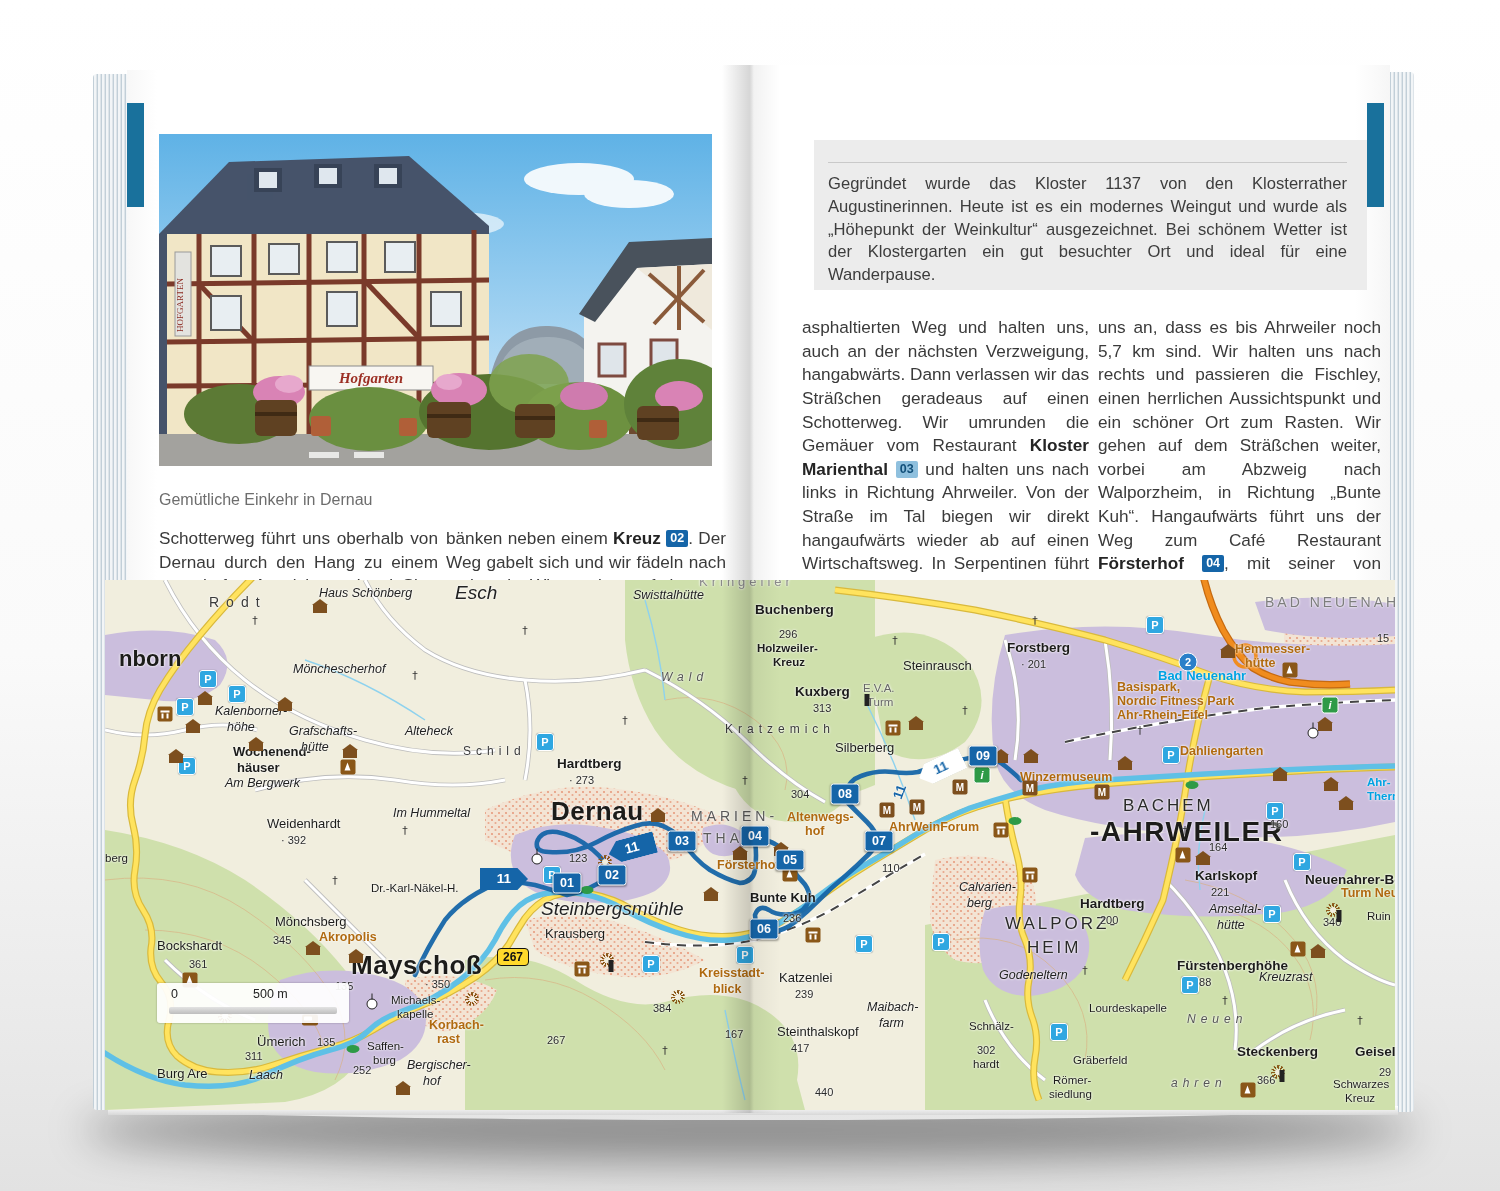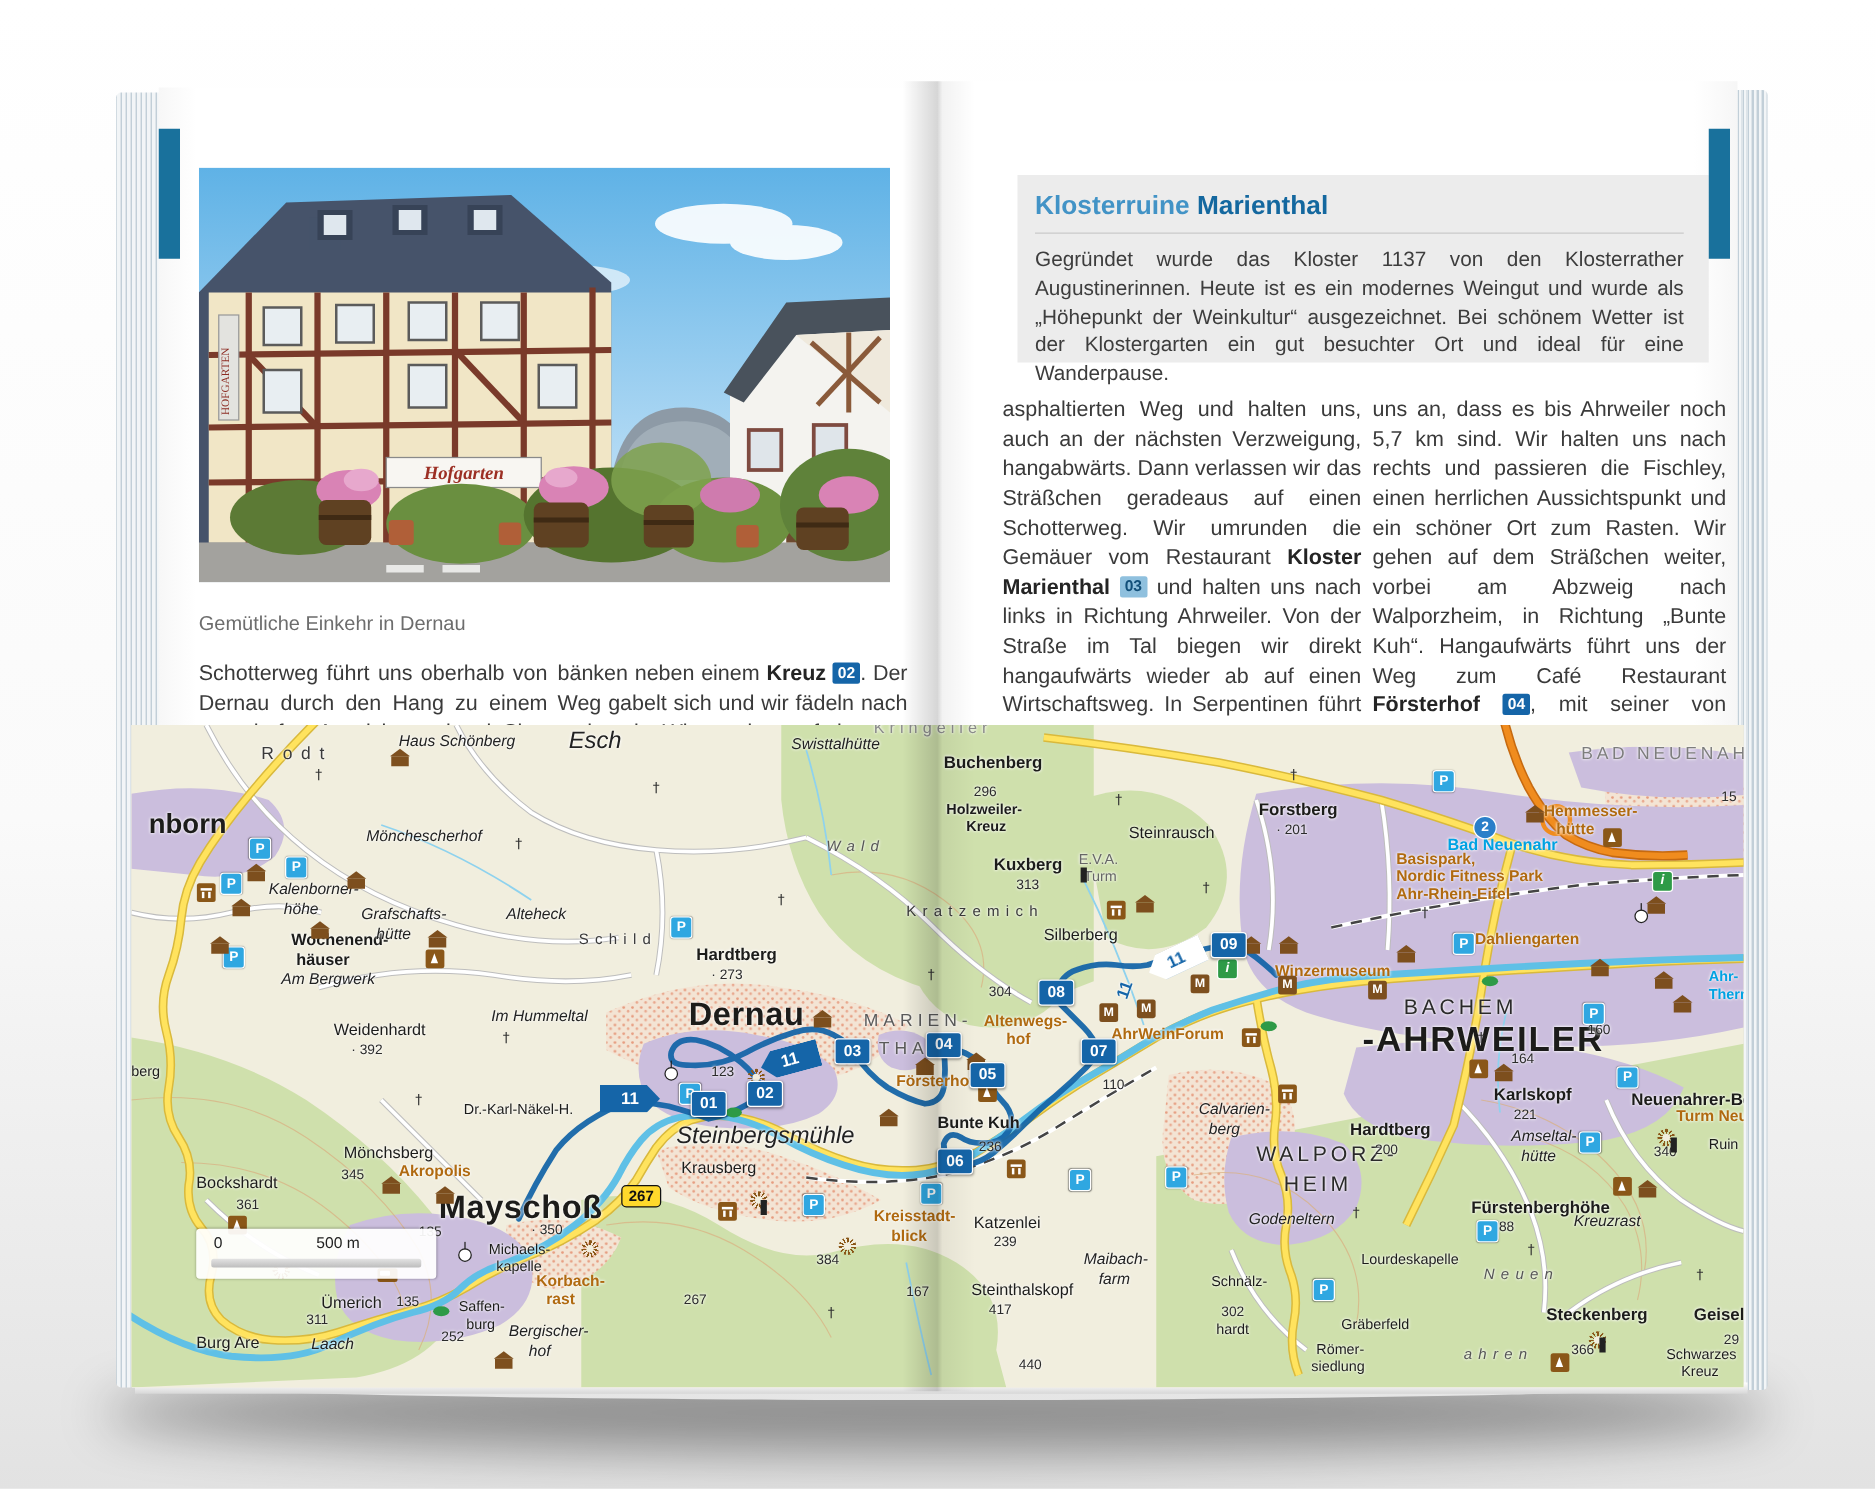--- a/index.html
+++ b/index.html
@@ -229,24 +229,20 @@
             </g>
         </g>
       </svg>
     </div>
     <div class="caption">Gemütliche Einkehr in Dernau</div>
 
     <p class="bodytext lp-col1">Schotterweg führt uns oberhalb von Dernau durch den Hang zu einem traumhaften Aussichtspunkt mit Sitz-</p>
     <p class="bodytext lp-col2">bänken neben einem <b>Kreuz</b> <span class="tbadge">02</span>. Der Weg gabelt sich und wir fädeln nach rechts ein. Wir wandern auf einem</p>
 
     <div class="infobox">
-      <div class="ib-title">
-        <span class="ib-w1">Klosterruine</span>
-        <span class="ib-w2">Marienthal</span>
-      </div>
       <div class="ib-rule"></div>
       <div class="ib-body">Gegründet wurde das Kloster 1137 von den Klosterrather Augustinerinnen. Heute ist es ein modernes Weingut und wurde als „Höhepunkt der Weinkultur“ ausgezeichnet. Bei schönem Wetter ist der Klostergarten ein gut besuchter Ort und ideal für eine Wanderpause.</div>
     </div>
 
     <p class="bodytext rp-col1">asphaltierten Weg und halten uns, auch an der nächsten Verzweigung, hangabwärts. Dann verlassen wir das Sträßchen geradeaus auf einen Schotterweg. Wir umrunden die Gemäuer vom Restaurant <b>Kloster Marienthal</b> <span class="tbadge light">03</span> und halten uns nach links in Richtung Ahrweiler. Von der Straße im Tal biegen wir direkt hangaufwärts wieder ab auf einen Wirtschaftsweg. In Serpentinen führt uns der Weg zwischen Weinreben steil bergan. Auf der Höhe gelangen wir zu einer kleinen Hütte. Ein Wegweiser zeigt</p>
     <p class="bodytext rp-col2">uns an, dass es bis Ahrweiler noch 5,7 km sind. Wir halten uns nach rechts und passieren die Fischley, einen herrlichen Aussichtspunkt und ein schöner Ort zum Rasten. Wir gehen auf dem Sträßchen weiter, vorbei am Abzweig nach Walporzheim, in Richtung „Bunte Kuh“. Hangaufwärts führt uns der Weg zum Café Restaurant <b>Försterhof</b> <span class="tbadge">04</span>, mit seiner von Hundertwasser und Gaudi geprägten Architektur. Ein Stückchen weiter passieren wir den <b>Altenwegshof</b> <span class="tbadge">05</span> und gelangen zu einem Parkplatz. Dort macht der</p>
 
     <div class="map">
       <svg width="1290" height="530" viewBox="0 0 1290 530">
         <defs>

